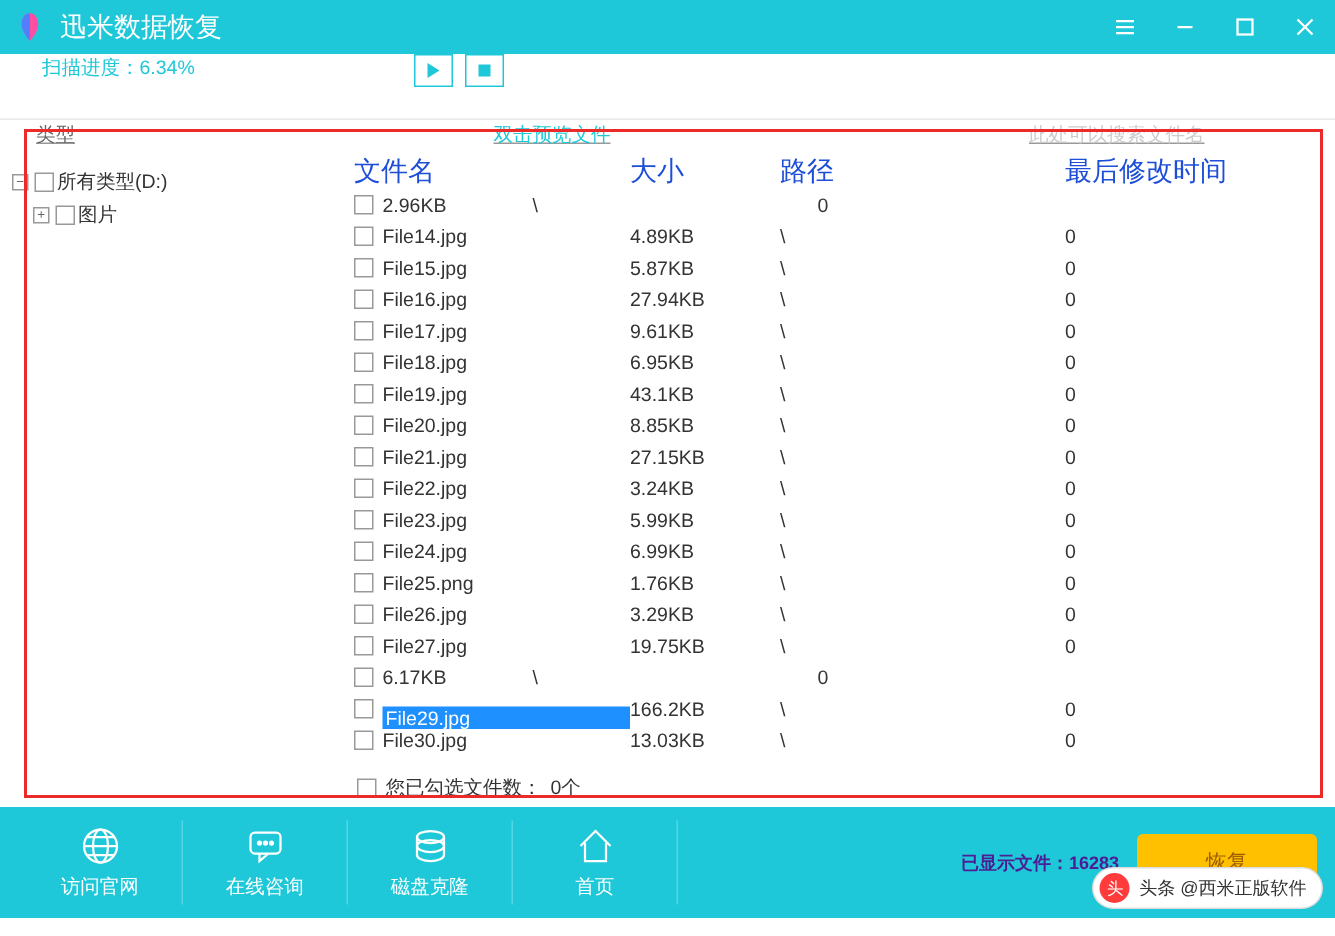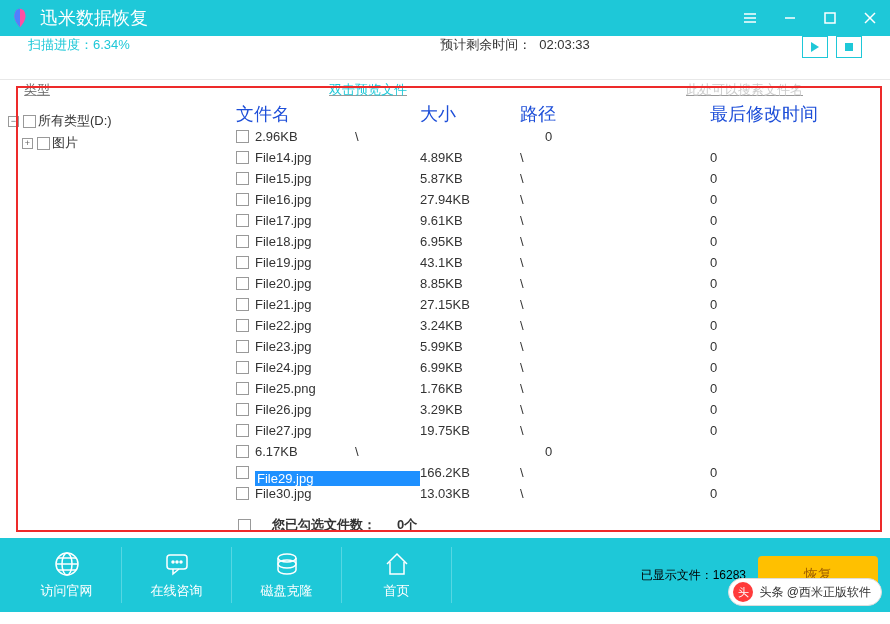--- a/index.html
+++ b/index.html
@@ -38,28 +38,28 @@
 .listhdr { display: flex; height: 26px; align-items: flex-end; font-size: 18px; color: #1d4ed8; padding-top: 8px; }
 .col-name { width: 190px; padding-left: 6px; }
 .col-size { width: 100px; }
 .col-path { width: 190px; }
 .col-mtime { flex: 1; }
 .listbody { flex: 1; overflow-y: auto; }
 .lrow { display: flex; height: 21px; align-items: center; font-size: 13px; color: #333; }
 .lchk { width: 13px; height: 13px; border: 1px solid #999; margin-left: 6px; margin-right: 6px; cursor: pointer; flex-shrink: 0; }
 .lname { width: 165px; display: flex; align-items: center; }
 .lname.sel { background: #1e90ff; color: #fff; padding: 0 2px; margin-top: 12px; }
-.summaryrow { height: 26px; display: flex; align-items: center; font-size: 13px; color: #333; padding-left: 6px; gap: 21px; border-top: 0; font-weight: bold; }
+.summaryrow { height: 26px; display: flex; align-items: center; font-size: 13px; color: #333; padding-left: 6px; gap: 6px; border-top: 0; }
 
 .bottombar { height: 74px; background: #1ec8d8; display: flex; align-items: center; padding: 0 12px; }
 .bitem { width: 110px; display: flex; flex-direction: column; align-items: center; gap: 4px; cursor: pointer; color: #fff; font-size: 13px; border-right: 1px solid rgba(255,255,255,0.25); height: 56px; justify-content: center; }
 .bitem:last-of-type { border-right: 0; }
 .bitem svg { width: 28px; height: 28px; stroke: #fff; fill: none; stroke-width: 1.5; }
 .bspace { flex: 1; }
-.shown { color: #000000; font-size: 12px; margin-right: 12px; }
+.shown { color: #4c1d95; font-size: 12px; margin-right: 12px; font-weight: bold; }
 .recoverbtn { width: 120px; height: 38px; background: #ffc000; border-radius: 4px; display: flex; align-items: center; justify-content: center; color: #a06000; font-size: 14px; cursor: pointer; }
 
 .watermark { position: absolute; right: 8px; bottom: 18px; background: #fff; border: 1px solid #ddd; border-radius: 14px; height: 28px; display: flex; align-items: center; padding: 0 10px 0 4px; font-size: 12px; color: #333; z-index: 20; }
 .wmicon { width: 20px; height: 20px; border-radius: 50%; background: #ff3b3b; color: #fff; display: flex; align-items: center; justify-content: center; font-size: 11px; margin-right: 6px; }
 ::-webkit-scrollbar { width: 16px; }
 ::-webkit-scrollbar-track { background: #f2f2f2; }
 ::-webkit-scrollbar-thumb { background: #c8c8c8; }
 </style>
 </head>
 <body>
@@ -95,23 +95,20 @@
           <line x1="2" y1="2" x2="12" y2="12"></line>
           <line x1="12" y1="2" x2="2" y2="12"></line>
         </svg>
       </div>
   </div>
 </div>
 
 <div class="infobar">
   <div class="scan-progress">
     <span>扫描进度：</span><span>6.34%</span>
-  </div>
-  <div class="eta">
-    <span>预计剩余时间：</span><span class="eta-val">02:03:33</span>
   </div>
   <div class="playctl">
     <div class="pbtn">
         <svg viewBox="0 0 10 10">
           <polygon points="1,0 9,5 1,10"></polygon>
         </svg>
       </div>
     <div class="pbtn">
         <svg viewBox="0 0 10 10">
           <rect x="1" y="1" width="8" height="8"></rect>

